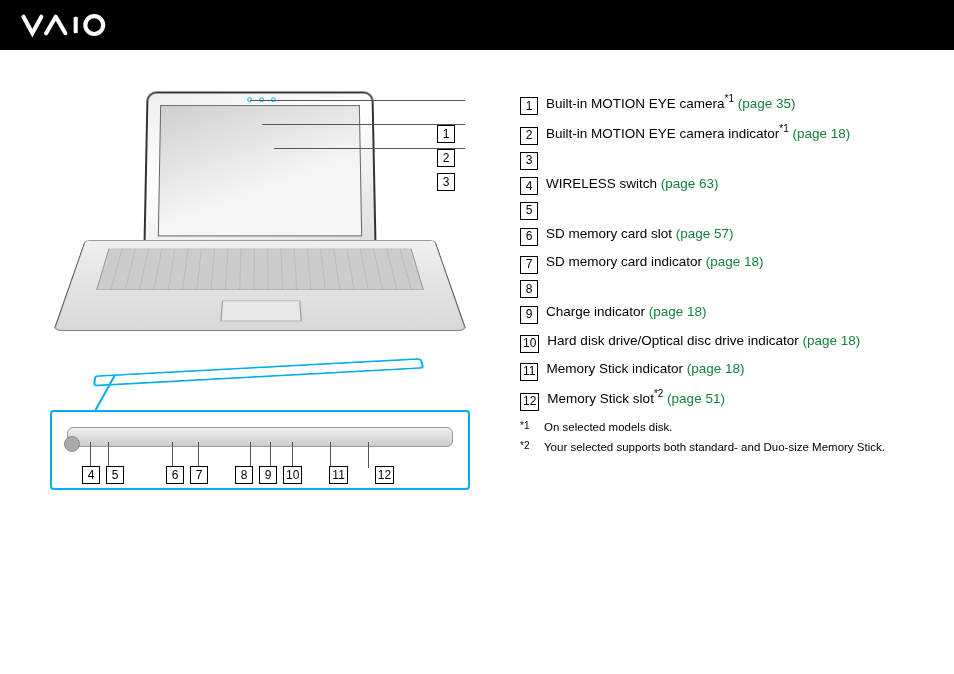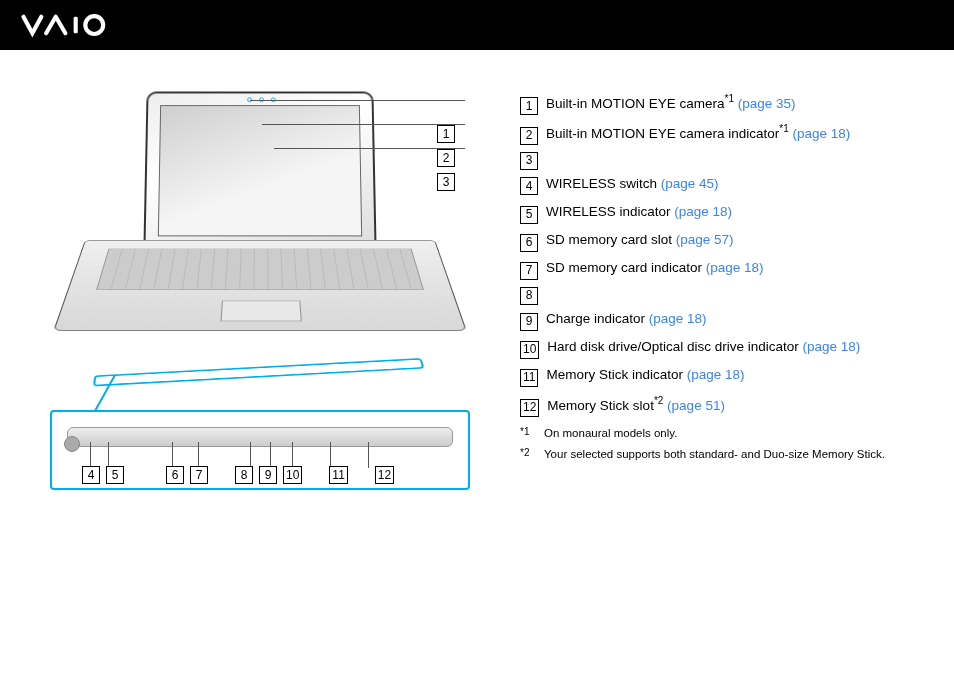--- a/index.html
+++ b/index.html
@@ -143,21 +143,21 @@
     align-items: baseline;
     gap: 8px;
     margin-bottom: 4px;
   }
   .list-row .callout-num {
     flex-shrink: 0;
     position: relative;
     top: 2px;
   }
   .link {
-    color: #3b82f6;
+    color: #15803d;
     cursor: pointer;
   }
   .bold { font-weight: normal; }
   .sup {
     font-size: 10px;
     vertical-align: super;
   }
   .footnote {
     display: flex;
     gap: 10px;
@@ -329,25 +329,24 @@
         </div>
         <div class="list-row">
           <span class="callout-num">2</span>
           <span>Built-in <span class="bold">MOTION EYE</span> camera indicator<span class="sup">*1</span> <span class="link">(page 18)</span></span>
         </div>
         <div class="list-row">
           <span class="callout-num">3</span>
         </div>
         <div class="list-row">
           <span class="callout-num">4</span>
-          <span><span class="bold">WIRELESS</span> switch  <span class="link">(page 45)</span></span>
+          <span><span class="bold">WIRELESS</span> switch  <span class="link">(page 63)</span></span>
         </div>
         <div class="list-row">
           <span class="callout-num">5</span>
-          <span><span class="bold">WIRELESS</span> indicator  <span class="link">(page 18)</span></span>
         </div>
         <div class="list-row">
           <span class="callout-num">6</span>
           <span><span class="bold">SD</span> memory card slot  <span class="link">(page 57)</span></span>
         </div>
         <div class="list-row">
           <span class="callout-num">7</span>
           <span><span class="bold">SD</span> memory card indicator  <span class="link">(page 18)</span></span>
         </div>
         <div class="list-row">
@@ -366,21 +365,21 @@
           <span>Memory Stick indicator  <span class="link">(page 18)</span></span>
         </div>
         <div class="list-row">
           <span class="callout-num">12</span>
           <span>Memory Stick slot<span class="sup">*2</span> <span class="link"> (page 51)</span></span>
         </div>
       </div>
     <div id="footnotes" style="margin-top:8px;">
         <div class="footnote">
           <span class="fn-mark">*1</span>
-          <span>On monaural models only.</span>
+          <span>On selected models disk.</span>
         </div>
         <div class="footnote">
           <span class="fn-mark">*2</span>
           <span>Your selected supports both standard- and Duo-size Memory Stick.</span>
         </div>
       </div>
   </div>
 
 </div>
 

